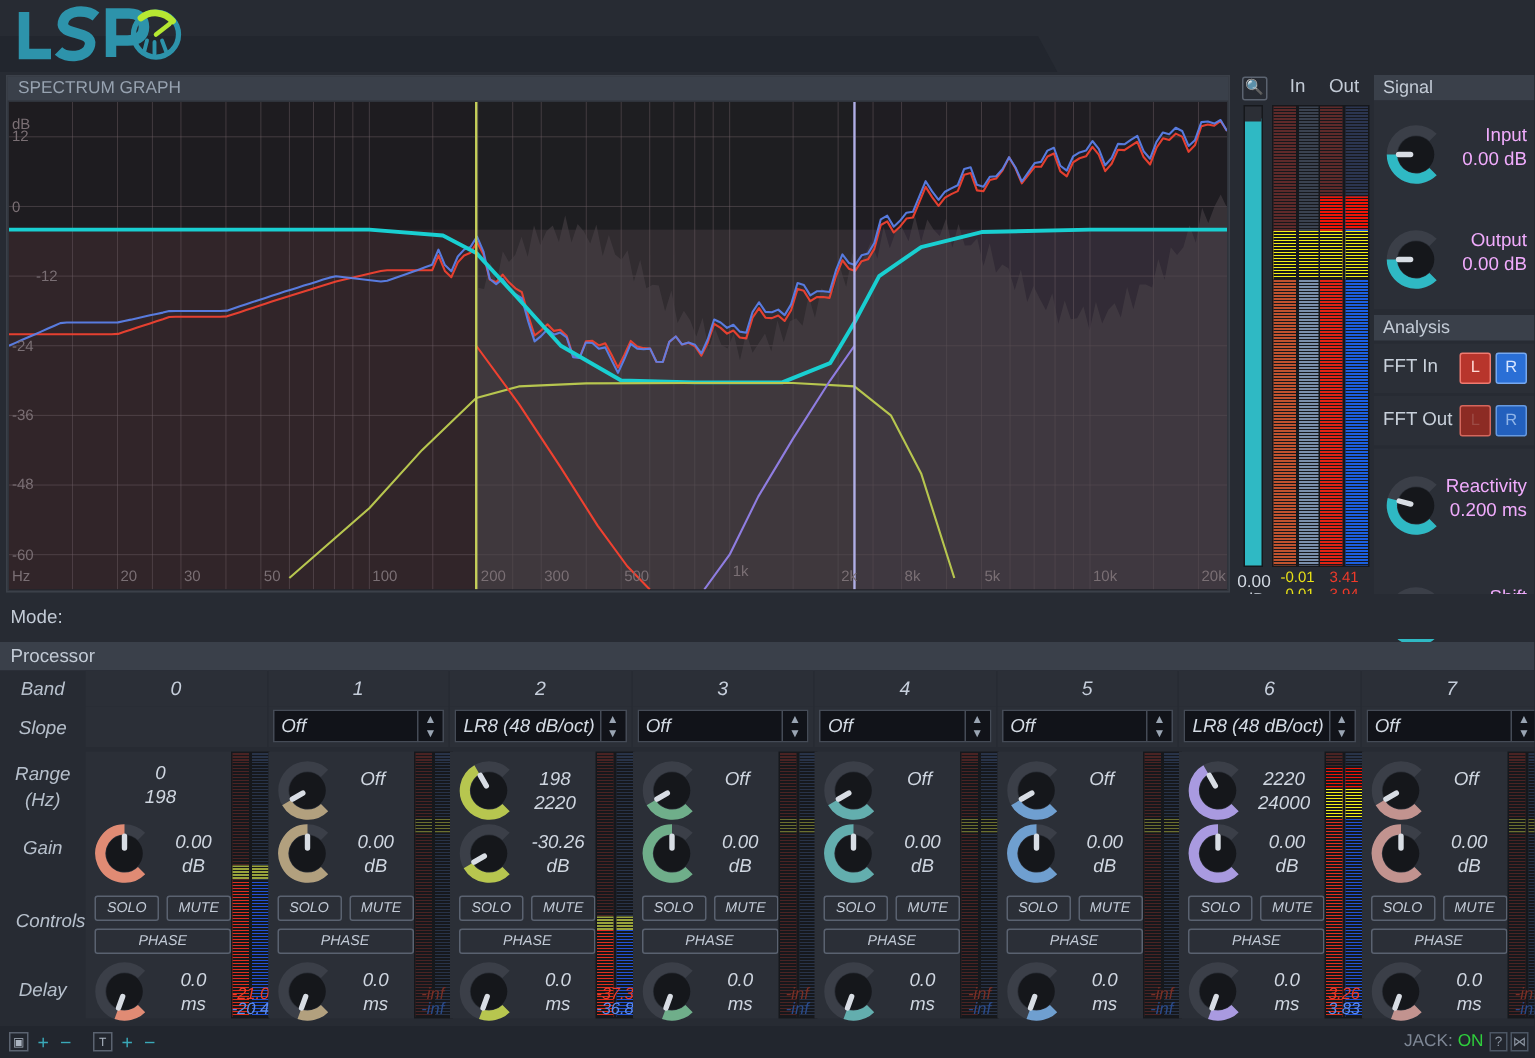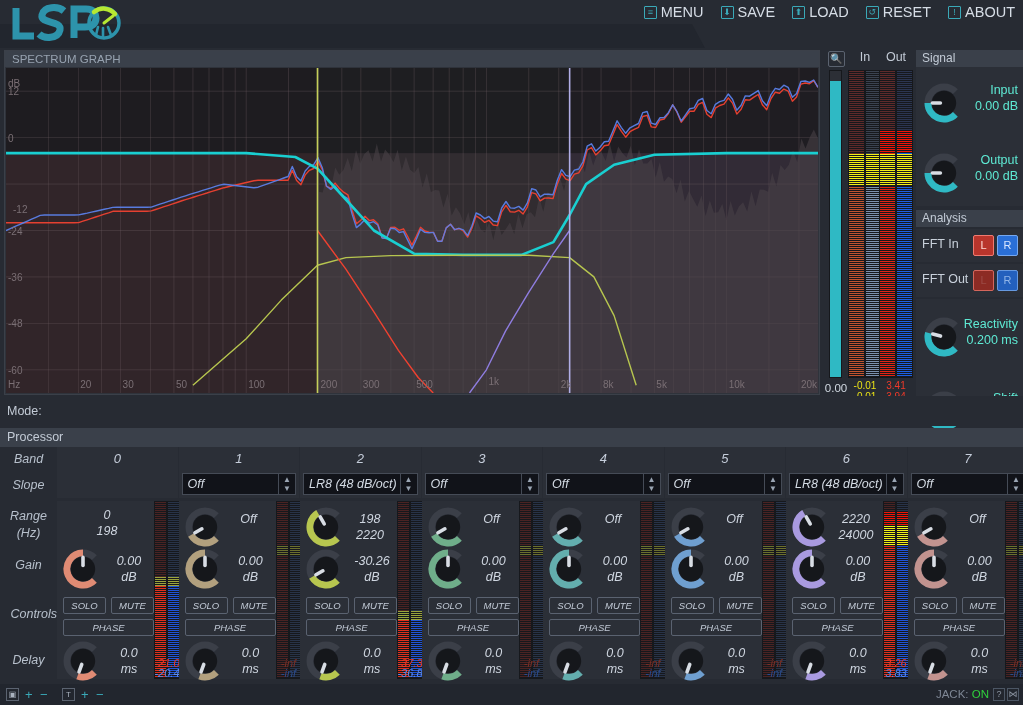--- a/index.html
+++ b/index.html
@@ -64,21 +64,21 @@
   .smvals{ position:absolute; width:34px; text-align:center; font-size:10px; line-height:11px;}
 
   
   .spanel{ position:absolute; left:916px; top:50px; width:107px; height:345px; }
   .secthead{ height:17px; line-height:17px; padding-left:6px; font-size:12px;
              color:#c3cbd6; background:#3a404a; }
   .sbody{ background:#2b2f37; position:relative; }
   .knobrow{ position:relative; height:62px; }
   .knob{ position:absolute; border-radius:50%; }
   .ktxt{ position:absolute; right:5px; text-align:right; font-size:12.5px;
-         color:#5eead4; line-height:15px; }
+         color:#f0abfc; line-height:15px; }
   .fftrow{ position:relative; height:33px; background:#2b2f37; }
   .fftlbl{ position:absolute; left:6px; top:8px; font-size:12.5px; color:#c9d1db; }
   .lrbtn{ position:absolute; top:6px; width:21px; height:21px; border-radius:2px;
           font-size:11px; line-height:19px; text-align:center; }
 
   
   .modebar{ position:absolute; left:0; top:396px; width:1023px; height:30px; background:#272b33;}
   .modelbl{ position:absolute; left:7px; top:8px; font-size:12.5px; color:#c3cbd6;}
   .combo{ position:absolute; background:#111319; border:1px solid #454b56; height:22px;
           display:flex; align-items:center; }
@@ -139,27 +139,20 @@
         <path d="M96 21 L105 14" stroke="#b6e832" stroke-width="3" stroke-linecap="round"></path>
         <g stroke="#2d93ab" stroke-width="2.6" stroke-linecap="round">
           <path d="M90 25 L88 33"></path>
             <path d="M95 26 L95 34"></path>
             <path d="M100 25 L103 33"></path>
         </g>
       </svg>
     </div>
 
     <div class="hdr-right">
-      <div class="menubar">
-        <span class="mitem"><span class="mico">≡</span><span>MENU</span></span>
-        <span class="mitem"><span class="mico">⬇</span><span>SAVE</span></span>
-        <span class="mitem"><span class="mico">⬆</span><span>LOAD</span></span>
-        <span class="mitem"><span class="mico">↺</span><span>RESET</span></span>
-        <span class="mitem"><span class="mico">!</span><span>ABOUT</span></span>
-      </div>
     </div>
   </div>
 
   <div class="graphwrap">
     <div class="graphtitle">SPECTRUM GRAPH</div>
     <div class="plot" id="plot">
         <svg width="812" height="325">
           <rect x="0" y="0" width="311.48708148761136" height="325" fill="#3a2a2e" opacity=".75"></rect>
           <rect x="311.48708148761136" y="0" width="252.1577557768137" height="325" fill="#3b3338" opacity=".7"></rect>
           <rect x="563.6448372644251" y="0" width="248.35516273557494" height="325" fill="#3c3240" opacity=".7"></rect>
@@ -212,21 +205,21 @@
           <path d="M 0.0 85.1 L 144.6 85.1 L 240.2 85.1 L 289.3 89.0 L 311.5 100.6 L 339.9 131.5 L 367.9 162.5 L 408.1 185.7 L 457.2 186.9 L 515.5 186.9 L 547.4 174.1 L 563.6 147.0 L 580.1 116.1 L 608.1 96.7 L 648.4 86.7 L 720.7 85.1 L 812.0 85.1" fill="none" stroke="#19cfd1" stroke-width="2.6" stroke-linejoin="round" opacity="1"></path>
           <path d="M 186.9 317.3 L 240.2 270.8 L 275.3 232.1 L 311.5 197.3 L 339.9 189.6 L 384.8 187.6 L 457.2 187.3 L 522.7 187.3 L 563.6 189.6 L 587.9 208.9 L 608.1 247.6 L 630.2 317.3" fill="none" stroke="#b7c64f" stroke-width="1.4" stroke-linejoin="round" opacity="1"></path>
           <path d="M 311.5 162.5 L 339.9 201.2 L 367.9 243.8 L 392.4 282.4 L 412.2 309.5 L 427.2 325.0" fill="none" stroke="#ef4130" stroke-width="1.4" stroke-linejoin="round" opacity="1"></path>
           <path d="M 463.5 325.0 L 480.4 301.8 L 499.5 263.1 L 522.7 224.4 L 547.4 185.7 L 563.6 162.5" fill="none" stroke="#8f7de0" stroke-width="1.4" stroke-linejoin="round" opacity="1"></path>
           <line x1="311.48708148761136" y1="0" x2="311.48708148761136" y2="325" stroke="#c5cf5a" stroke-width="1.6"></line>
           <line x1="563.6448372644251" y1="0" x2="563.6448372644251" y2="325" stroke="#b0aee6" stroke-width="1.6"></line>
         </svg>
         <div class="axlab" style="left: 2px; top: 9.7381px;">dB</div>
         <div class="axlab" style="left: 2px; top: 18.2143px;">12</div>
         <div class="axlab" style="left: 2px; top: 64.6429px;">0</div>
-        <div class="axlab" style="left: 7px; top: 111.071px; margin-top: 25px;">-12</div>
+        <div class="axlab" style="left: 18px; top: 111.071px;">-12</div>
         <div class="axlab" style="left: 2px; top: 157.5px;">-24</div>
         <div class="axlab" style="left: 2px; top: 203.929px;">-36</div>
         <div class="axlab" style="left: 2px; top: 250.357px;">-48</div>
         <div class="axlab" style="left: 2px; top: 296.786px;">-60</div>
         <div class="axlab" style="left: 2px; top: 311px;">Hz</div>
         <div class="axlab" style="left: 74.3139px; top: 311px;">20</div>
         <div class="axlab" style="left: 116.615px; top: 311px;">30</div>
         <div class="axlab" style="left: 169.908px; top: 311px;">50</div>
         <div class="axlab" style="left: 242.222px; top: 311px;">100</div>
         <div class="axlab" style="left: 314.536px; top: 311px;">200</div>

